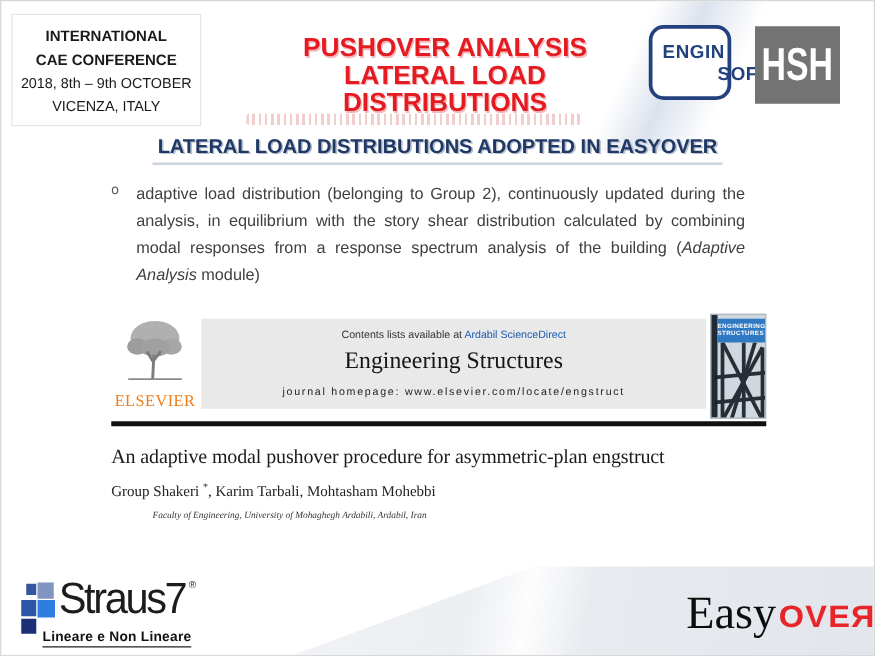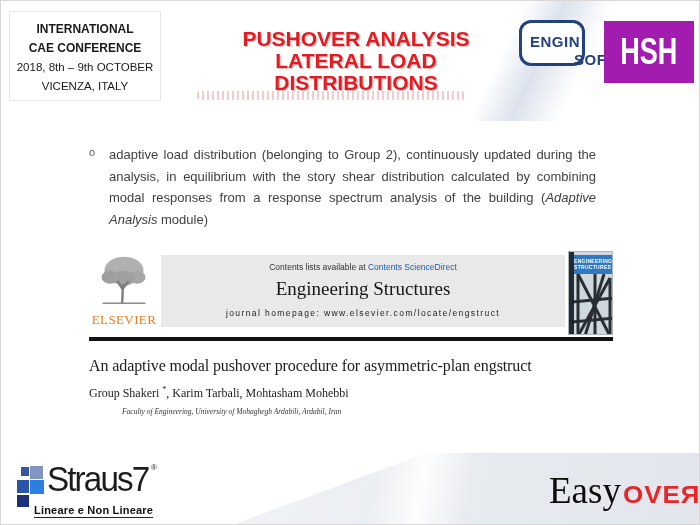--- a/index.html
+++ b/index.html
@@ -41,32 +41,32 @@
 
   
   .red-header {
     position:absolute; left:190px; top:27px; width:330px; text-align:center;
     color:#e41b20; font-weight:bold; font-size:21px; line-height:22px;
     text-shadow:1px 1px 0 rgba(233,130,134,0.55);
   }
 
   
   .enginsoft {
-    position:absolute; left:518px; top:19px; width:66px; height:46px;
+    position:absolute; left:518px; top:19px; width:66px; height:60px;
     border:3px solid #23407f; border-radius:12px; background:#fff;
     padding:10px 6px 0 8px; color:#23407f;
   }
   .es-top { font-weight:bold; font-size:15px; letter-spacing:.5px; line-height:18px; }
   .es-row { display:flex; align-items:center; }
   .es-row .es-word { font-weight:bold; font-size:15px; letter-spacing:.5px; line-height:18px;margin-left:44px; }
   .es-line { flex:1; height:3px; background:#23407f; margin-left:3px; }
 
   
   .hsh {
-    position:absolute; left:603px; top:20px; width:90px; height:62px; background:#a21caf;
+    position:absolute; left:603px; top:20px; width:68px; height:62px; background:#737373;
     display:flex; align-items:center; justify-content:center;
   }
   .hsh span {
     color:#fff; font-weight:bold; font-size:33px;
     transform:scale(.82,1.12); letter-spacing:0;
   }
 
   
   .section-title-wrap { position:absolute; left:0; right:0; top:108px; text-align:center; }
   .section-title {
@@ -189,40 +189,43 @@
     <div class="es-row">
       <span class="es-word">SOFT</span>
       <span class="es-line"></span>
     </div>
   </div>
 
   <div class="hsh">
     <span>HSH</span>
   </div>
 
+  <div class="section-title-wrap">
+    <span class="section-title">LATERAL LOAD DISTRIBUTIONS ADOPTED IN EASYOVER</span>
+  </div>
 
   <span class="bullet-marker">o</span>
   <p class="bullet-text"><span>adaptive load distribution (belonging to Group 2), continuously updated during the analysis, in equilibrium with the story shear distribution calculated by combining modal responses from a response spectrum analysis of the building (</span><i>Adaptive Analysis</i><span> module)</span></p>
 
   <div class="paper">
 
     <div class="p-elsevier">
       <svg width="56" height="54" viewBox="0 0 56 58">
         <ellipse cx="28" cy="19" rx="21" ry="15" fill="#b0b0b0"></ellipse>
         <ellipse cx="13" cy="26" rx="9" ry="7" fill="#9d9d9d"></ellipse>
         <ellipse cx="42" cy="26" rx="9" ry="7" fill="#a6a6a6"></ellipse>
         <ellipse cx="28" cy="27" rx="12" ry="8" fill="#a0a0a0"></ellipse>
         <path d="M26 54 L27 33 M27 40 L21 30 M27 38 L33 30" stroke="#7c7c7c" stroke-width="2.5" fill="none"></path>
         <line x1="5" y1="54" x2="51" y2="54" stroke="#8a8a8a" stroke-width="1.5"></line>
       </svg>
       <div class="els-name">ELSEVIER</div>
     </div>
 
     <div class="p-gray">
-      <div class="contents-line"><span>Contents lists available at </span><a href="#">Contents ScienceDirect</a></div>
+      <div class="contents-line"><span>Contents lists available at </span><a href="#">Ardabil ScienceDirect</a></div>
       <div class="journal-name">Engineering Structures</div>
       <div class="homepage">journal homepage: www.elsevier.com/locate/engstruct</div>
     </div>
 
     <div class="p-cover">
       <div class="cover-strip"></div>
       <div class="cover-band">
         <div>ENGINEERING</div>
         <div>STRUCTURES</div>
       </div>

